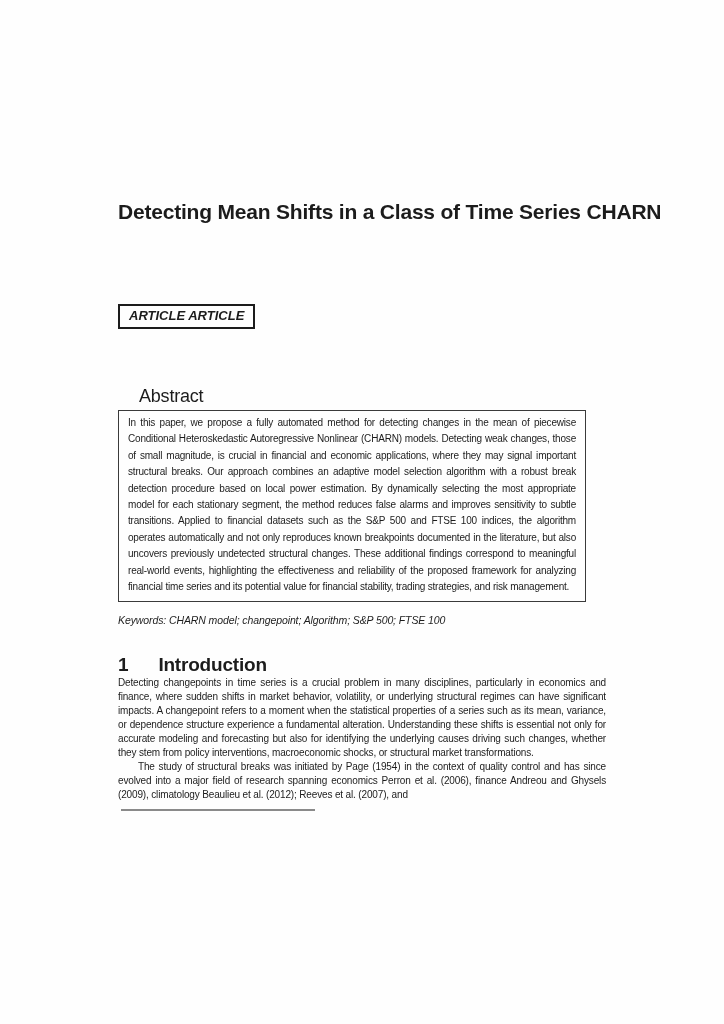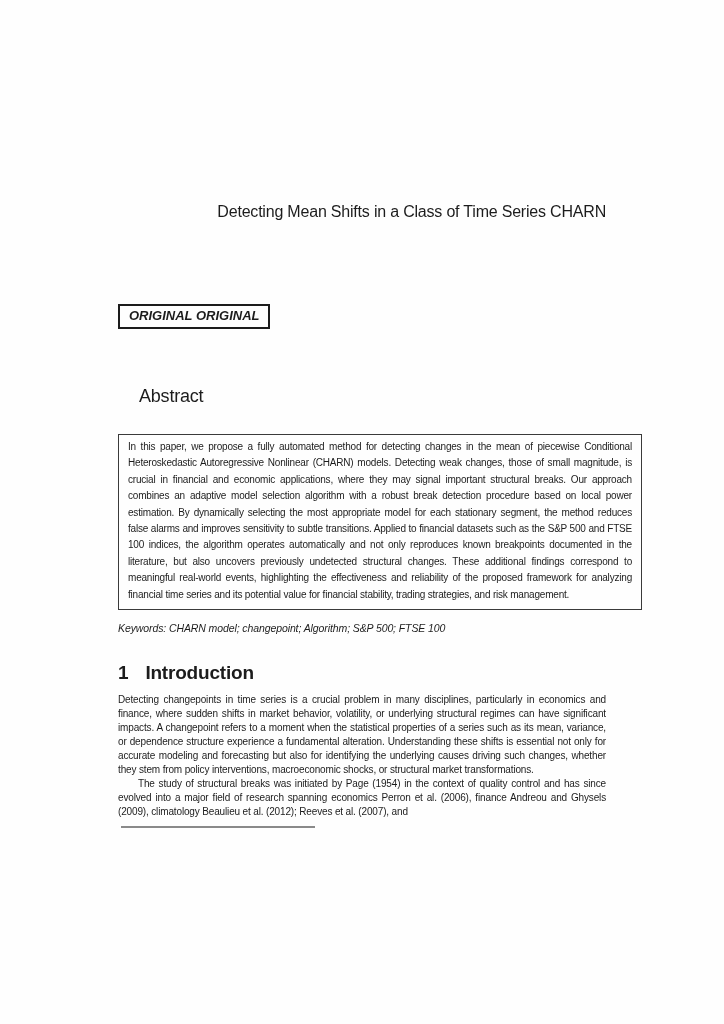--- a/index.html
+++ b/index.html
@@ -17,22 +17,22 @@
   }
   .column {
     position: absolute;
     left: 118px;
     top: 0;
     width: 488px;
   }
   .title-block {
     margin-top: 201px;
     text-align: right;
-    font-weight: normal;
-    font-size: 16px;
+    font-weight: bold;
+    font-size: 21px;
     line-height: 21px;
     letter-spacing: -0.2px;
     white-space: nowrap;
   }
   .article-type-wrap {
     margin-top: 82px;
   }
   .article-type-badge {
     display: inline-block;
     border: 2px solid #1c1c1c;
@@ -42,22 +42,22 @@
     font-size: 13px;
     line-height: 16px;
   }
   .abstract-heading {
     margin: 57px 0 0 21px;
     font-size: 18px;
     font-weight: normal;
     letter-spacing: -0.2px;
   }
   .abstract-box {
-    margin-top: 27px;
-    width: 524px;
+    margin-top: 3px;
+    width: 468px;
     border: 1px solid #3a3a3a;
     padding: 4px 9px 6px 9px;
   }
   .abstract-text {
     font-size: 10px;
     line-height: 16.4px;
     letter-spacing: -0.2px;
     text-align: justify;
   }
   .keywords-line {
@@ -73,50 +73,50 @@
     line-height: 14.5px;
     letter-spacing: -0.1px;
   }
   .section-heading {
     margin-top: 26px;
     font-size: 19px;
     font-weight: bold;
     letter-spacing: -0.2px;
   }
   .section-heading .sec-title {
-    margin-left: 17px;
+    margin-left: 30px;
   }
   .body-para {
     font-size: 10px;
     line-height: 14px;
     letter-spacing: -0.15px;
     text-align: justify;
   }
-  .para1 { margin-top: 9px; }
+  .para1 { }
   .para2 { text-indent: 20px; }
   .footnote-rule {
     margin-top: 7px;
     margin-left: 3px;
     width: 194px;
     height: 2px;
     background: #8a8a8a;
   }
 </style>
 </head>
 <body>
 
 <div class="page">
   <div class="column">
 
     <div class="title-block">
       <div>Detecting Mean Shifts in a Class of Time Series CHARN</div>
     </div>
 
     <div class="article-type-wrap">
-      <span class="article-type-badge">ORIGINAL ORIGINAL</span>
+      <span class="article-type-badge">ARTICLE ARTICLE</span>
     </div>
 
     <div class="abstract-heading">Abstract</div>
 
     <div class="abstract-box">
       <p class="abstract-text">In this paper, we propose a fully automated method for detecting changes in the mean of piecewise Conditional Heteroskedastic Autoregressive Nonlinear (CHARN) models. Detecting weak changes, those of small magnitude, is crucial in financial and economic applications, where they may signal important structural breaks. Our approach combines an adaptive model selection algorithm with a robust break detection procedure based on local power estimation. By dynamically selecting the most appropriate model for each stationary segment, the method reduces false alarms and improves sensitivity to subtle transitions. Applied to financial datasets such as the S&amp;P 500 and FTSE 100 indices, the algorithm operates automatically and not only reproduces known breakpoints documented in the literature, but also uncovers previously undetected structural changes. These additional findings correspond to meaningful real-world events, highlighting the effectiveness and reliability of the proposed framework for analyzing financial time series and its potential value for financial stability, trading strategies, and risk management.</p>
     </div>
 
     <div class="keywords-line">Keywords: CHARN model; changepoint; Algorithm; S&amp;P 500; FTSE 100</div>
 

